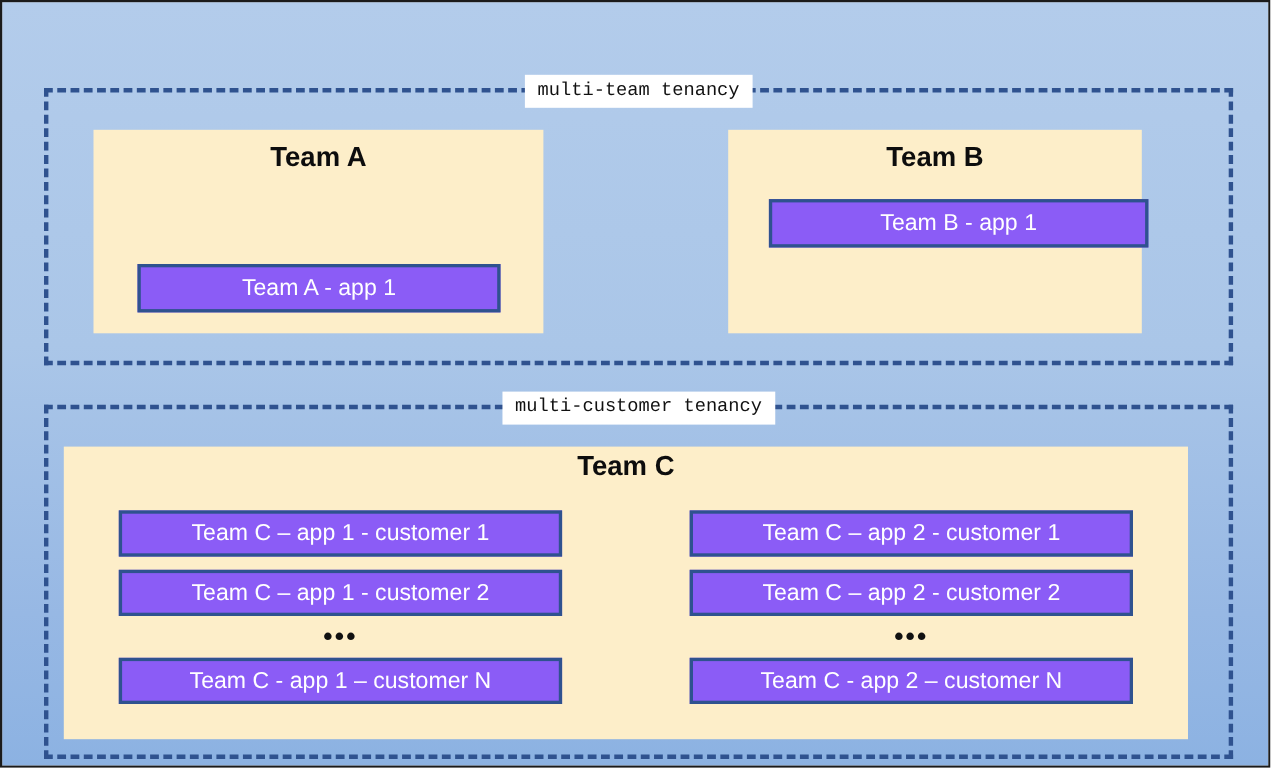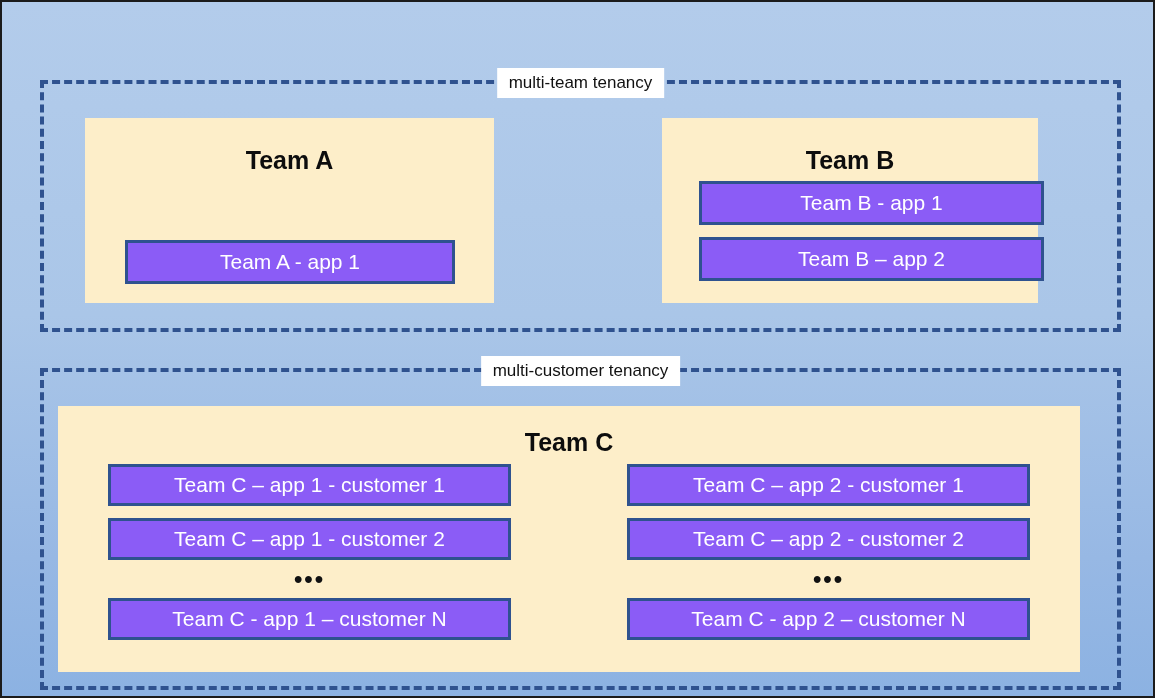--- a/index.html
+++ b/index.html
@@ -58,20 +58,21 @@
     position: absolute;
     top: -16px;
     background: #ffffff;
     color: #111111;
     font-size: 17px;
     line-height: 30px;
     height: 30px;
     padding: 0 12px;
     white-space: nowrap;
     transform: translateX(-50%);
+    font-family: Liberation Mono, monospace;
   }
   #region-multi-team .tenancy-label { left: 50%; }
   #region-multi-customer .tenancy-label { left: 50%; }
 
   
   .team-panel {
     position: absolute;
     box-sizing: border-box;
     background: #fdeec9;
   }
@@ -96,22 +97,22 @@
 
   .team-title {
     text-align: center;
     font-size: 25px;
     font-weight: bold;
     color: #0d0d0d;
     margin: 0;
     white-space: nowrap;
   }
   #panel-team-a .team-title,
-  #panel-team-b .team-title { padding-top: 28px; }
-  #panel-team-c .team-title { padding-top: 22px; }
+  #panel-team-b .team-title { padding-top: 11px; }
+  #panel-team-c .team-title { padding-top: 4px; }
 
   
   .app-box {
     box-sizing: border-box;
     background: #8b5cf6;
     border: 3px solid #2f528f;
     color: #ffffff;
     font-size: 21px;
     text-align: center;
     display: flex;
@@ -177,21 +178,20 @@
     <div class="team-title">Team A</div>
     <div id="team-a-apps">
       <div class="app-box">Team A - app 1</div>
     </div>
   </div>
 
   <div class="team-panel" id="panel-team-b">
     <div class="team-title">Team B</div>
     <div id="team-b-apps">
       <div class="app-box">Team B - app 1</div>
-      <div class="app-box">Team B – app 2</div>
     </div>
   </div>
 
   <div class="tenancy-region" id="region-multi-customer">
     <div class="tenancy-label">multi-customer tenancy</div>
   </div>
 
   <div class="team-panel" id="panel-team-c">
     <div class="team-title">Team C</div>
 

